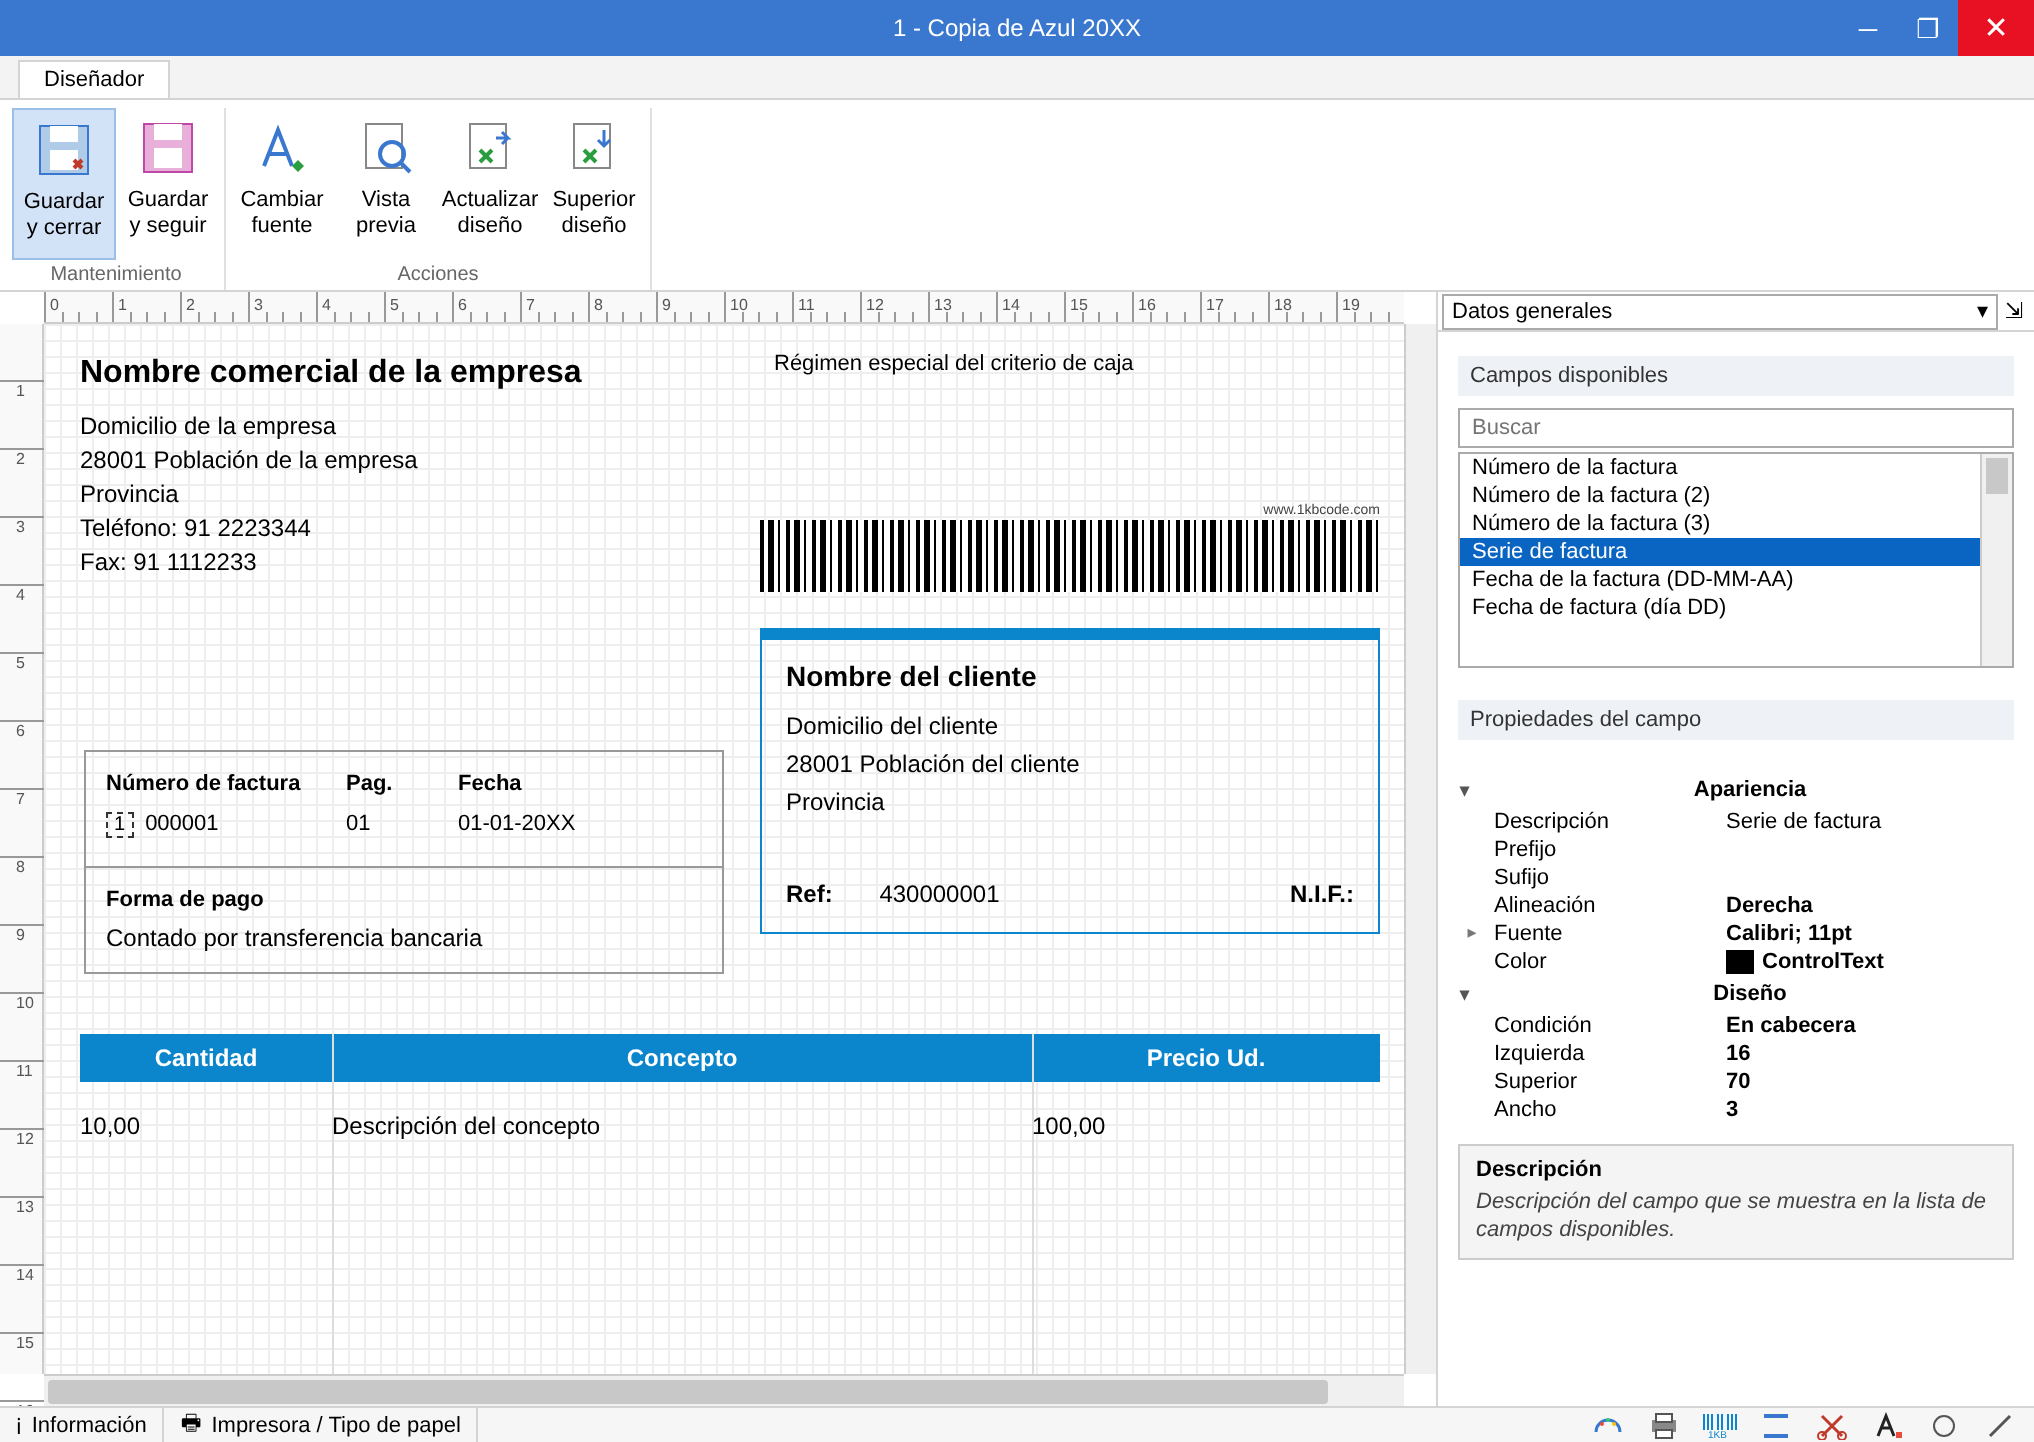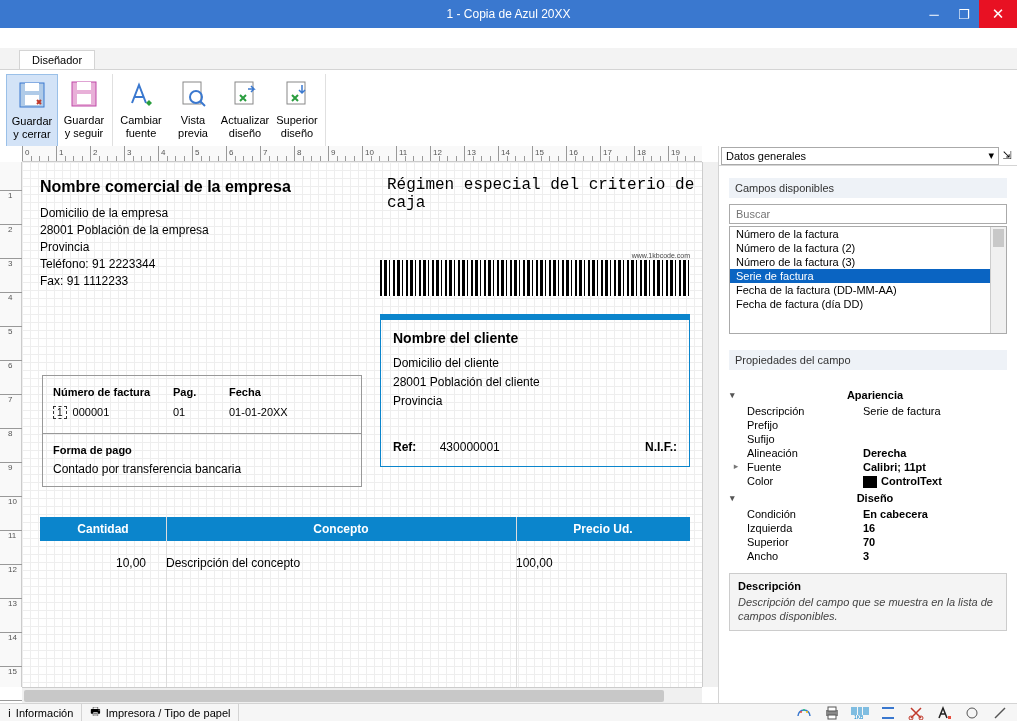--- a/index.html
+++ b/index.html
@@ -7,21 +7,21 @@
 
 
 .titlebar { height: 28px; background: #3a78cf; color: #fff; display: flex; align-items: center; justify-content: center; position: relative; }
 .titlebar .title { font-size: 12px; }
 .win-controls { position: absolute; right: 0; top: 0; height: 28px; display: flex; }
 .win-btn { width: 30px; height: 28px; display: flex; align-items: center; justify-content: center; color: #fff; cursor: pointer; font-size: 13px; }
 .win-btn.close { background: #e81123; width: 38px; font-size: 15px; }
 .win-btn.minimize, .win-btn.restore { background: #3a78cf; }
 
 
-.tabbar { height: 22px; background: #f3f3f3; border-bottom: 1px solid #d4d4d4; display: flex; align-items: flex-end; padding-left: 19px; margin-top: 20px; }
+.tabbar { height: 22px; background: #f3f3f3; border-bottom: 1px solid #d4d4d4; display: flex; align-items: flex-end; padding-left: 9px; }
 .tab { background: #fff; border: 1px solid #d4d4d4; border-bottom: none; padding: 3px 12px 3px 12px; font-size: 11px; }
 
 
 .ribbon { height: 96px; background: #fff; border-bottom: 1px solid #d4d4d4; display: flex; padding: 4px 0 0 4px; }
 .ribbon-group { display: flex; flex-direction: column; align-items: center; border-right: 1px solid #e0e0e0; padding: 0 2px; }
 .ribbon-buttons { display: flex; flex: 1; }
 .ribbon-btn { display: flex; flex-direction: column; align-items: center; justify-content: flex-start; width: 52px; padding: 2px 2px; cursor: pointer; font-size: 11px; text-align: center; line-height: 1.2; }
 .ribbon-btn.selected { background: #d3e3f7; border: 1px solid #9ac0e8; }
 .ribbon-btn .ico { width: 32px; height: 32px; margin: 2px 0 4px 0; display: flex; align-items: center; justify-content: center; }
 .ribbon-group-label { font-size: 10px; color: #666; padding: 2px 0; text-align: center; width: 100%; }
@@ -38,21 +38,21 @@
 .canvas { position: absolute; top: 16px; left: 22px; right: 16px; bottom: 16px; background: #fff; overflow: hidden; }
 .scroll-h { position: absolute; bottom: 0; left: 22px; right: 16px; height: 16px; background: #f0f0f0; border-top: 1px solid #ccc; }
 .scroll-h .thumb { position: absolute; left: 2px; top: 2px; height: 12px; width: 640px; background: #c8c8c8; border-radius: 2px; }
 .scroll-v { position: absolute; top: 16px; right: 0; bottom: 16px; width: 16px; background: #f0f0f0; border-left: 1px solid #ccc; }
 
 
 .canvas .grid { position: absolute; inset: 0; background-image: linear-gradient(to right, #eee 1px, transparent 1px), linear-gradient(to bottom, #eee 1px, transparent 1px); background-size: 8px 8px; }
 .invoice { position: relative; padding: 10px; }
 .company-name { font-weight: bold; font-size: 16px; margin: 6px 0 10px 8px; }
 .company-line { font-size: 12px; margin: 3px 0 3px 8px; }
-.regimen { position: absolute; top: 14px; left: 365px; font-size: 16px; font-family: Liberation Mono, monospace; }
+.regimen { position: absolute; top: 14px; left: 365px; font-size: 11px; }
 .barcode-wrap { position: absolute; top: 90px; left: 358px; width: 310px; }
 .barcode-url { font-size: 7px; text-align: right; color: #444; margin-bottom: 1px; }
 .barcode { height: 36px; background: repeating-linear-gradient(90deg, #000 0 2px, #fff 2px 4px, #000 4px 7px, #fff 7px 9px, #000 9px 10px, #fff 10px 13px); }
 .client-box { position: absolute; top: 152px; left: 358px; width: 310px; border-top: 6px solid #0b85cc; padding: 10px 12px 12px; }
 .client-title { font-weight: bold; font-size: 14px; margin-bottom: 10px; }
 .client-line { font-size: 12px; margin: 5px 0; }
 .ref-line { display: flex; justify-content: space-between; font-size: 12px; margin-top: 32px; font-weight: bold; }
 .ref-line .ref-val { font-weight: normal; margin-left: 20px; }
 
 .inv-meta-box { position: absolute; top: 213px; left: 20px; width: 320px; border: 1px solid #999; }
@@ -63,21 +63,21 @@
 .inv-meta-row .c3 { flex: 1; }
 .serie-selected { display: inline-block; border: 1px dashed #333; padding: 0 3px; margin-right: 6px; font-size: 10px; }
 .forma-label { font-weight: bold; font-size: 11px; padding: 10px 10px 2px; border-top: 1px solid #999; }
 .forma-val { font-size: 12px; padding: 4px 10px 10px; }
 
 .lines-header { position: absolute; top: 355px; left: 18px; width: 650px; height: 24px; background: #0b85cc; color: #fff; display: flex; align-items: center; font-size: 12px; font-weight: bold; }
 .lines-header .col-qty { width: 126px; text-align: center; }
 .lines-header .col-desc { width: 350px; text-align: center; }
 .lines-header .col-price { flex: 1; text-align: center; }
 .lines-row { position: absolute; top: 394px; left: 18px; width: 650px; display: flex; font-size: 12px; }
-.lines-row .col-qty { width: 126px; text-align: right; padding-right: 20px; }
+.lines-row .col-qty { width: 126px; text-align: left; padding-right: 20px; }
 .lines-row .col-desc { width: 350px; }
 .lines-row .col-price { flex: 1; padding-right: 26px; }
 
 .col-divider { position: absolute; top: 355px; width: 1px; height: 180px; background: #ddd; }
 
 
 .prop-pane { width: 299px; border-left: 1px solid #d4d4d4; background: #fff; display: flex; flex-direction: column; }
 .prop-tab-bar { height: 20px; display: flex; align-items: center; border-bottom: 1px solid #d4d4d4; padding: 0 2px; }
 .prop-tab-select { flex: 1; border: 1px solid #aaa; font-size: 11px; height: 18px; padding: 0 4px; background: #fff; display: flex; align-items: center; justify-content: space-between; }
 .prop-pin { width: 16px; text-align: center; font-size: 11px; cursor: pointer; }

